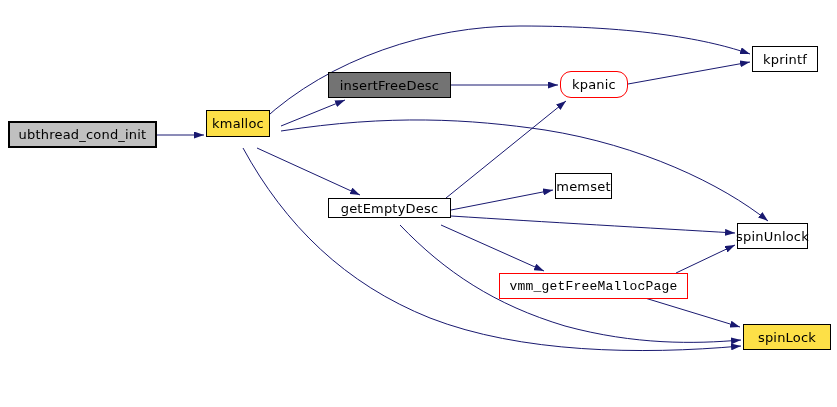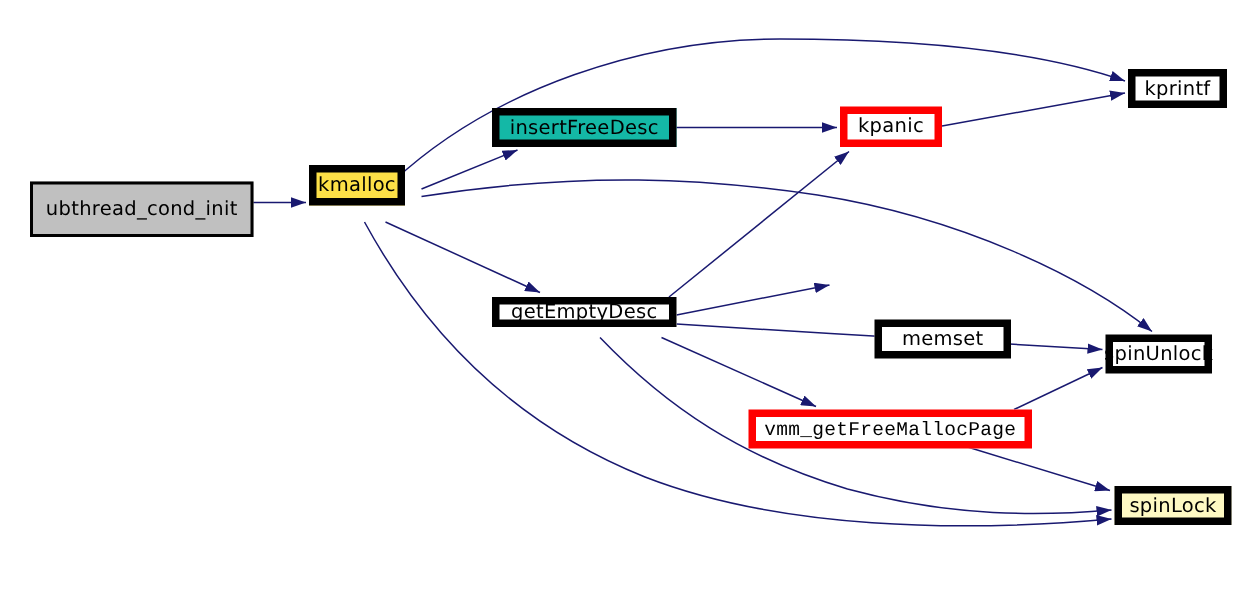--- a/index.html
+++ b/index.html
@@ -9,21 +9,21 @@
     background:#ffffff;
     font-family:"DejaVu Sans","Liberation Sans",sans-serif;
     overflow:hidden;
   }
   #edges-svg{position:absolute;left:0;top:0;width:837px;height:407px;}
   .node{
     position:absolute;
     display:flex;align-items:center;justify-content:center;
     box-sizing:border-box;
     background:#ffffff;
-    border:5px solid #c4b5fd;
+    border:1px solid #c4b5fd;
     font-size:13px;
     color:#000000;
     letter-spacing:0.2px;
     white-space:nowrap;
     cursor:pointer;
   }
   .node.root{
     border-width:2px;
     cursor:default;
   }
@@ -51,44 +51,44 @@
         <path d="M446,198 L566,101" class="edge" stroke="#191970" marker-end="url(#arrow)"></path>
         <path d="M451,210 L553,190" class="edge" stroke="#191970" marker-end="url(#arrow)"></path>
         <path d="M451,216 C545,222 650,228 735,233" class="edge" stroke="#191970" marker-end="url(#arrow)"></path>
         <path d="M441,225 L544,271" class="edge" stroke="#191970" marker-end="url(#arrow)"></path>
         <path d="M400,225 C445,272 495,305 565,326 C635,345 695,344 741,340" class="edge" stroke="#191970" marker-end="url(#arrow)"></path>
         <path d="M676,273 L735,245" class="edge" stroke="#191970" marker-end="url(#arrow)"></path>
         <path d="M645,298 L740,327" class="edge" stroke="#191970" marker-end="url(#arrow)"></path>
       </g>
   </svg>
   <div id="node-layer">
-      <div class="node root" style="left: 20px; top: 121px; width: 149px; height: 37px; background: rgb(192, 192, 192); border-color: rgb(0, 0, 0);">
+      <div class="node root" style="left: 8px; top: 121px; width: 149px; height: 27px; background: rgb(192, 192, 192); border-color: rgb(0, 0, 0);">
         <span>ubthread_cond_init</span>
       </div>
       <div class="node" style="left: 206px; top: 110px; width: 64px; height: 27px; background: #fde047; border-color: rgb(0, 0, 0);">
         <span>kmalloc</span>
       </div>
-      <div class="node" style="left: 328px; top: 72px; width: 123px; height: 26px; background: #14b8a6; border-color: rgb(0, 0, 0);">
+      <div class="node" style="left: 328px; top: 72px; width: 123px; height: 26px; background: #737373; border-color: rgb(0, 0, 0);">
         <span>insertFreeDesc</span>
       </div>
-      <div class="node" style="left: 560px; top: 71px; width: 68px; height: 27px; background: rgb(255, 255, 255); border-color: rgb(255, 0, 0);">
+      <div class="node" style="left: 560px; top: 71px; width: 68px; height: 27px; background: rgb(255, 255, 255); border-color: rgb(255, 0, 0); border-radius: 11px;">
         <span>kpanic</span>
       </div>
       <div class="node" style="left: 752px; top: 46px; width: 66px; height: 26px; background: rgb(255, 255, 255); border-color: rgb(0, 0, 0);">
         <span>kprintf</span>
       </div>
       <div class="node" style="left: 328px; top: 198px; width: 123px; height: 20px; background: rgb(255, 255, 255); border-color: rgb(0, 0, 0);">
         <span>getEmptyDesc</span>
       </div>
-      <div class="node" style="left: 583px; top: 173px; width: 91px; height: 26px; background: rgb(255, 255, 255); border-color: rgb(0, 0, 0); margin-top: 40px;">
+      <div class="node" style="left: 555px; top: 173px; width: 57px; height: 26px; background: rgb(255, 255, 255); border-color: rgb(0, 0, 0);">
         <span>memset</span>
       </div>
       <div class="node" style="left: 737px; top: 223px; width: 71px; height: 26px; background: rgb(255, 255, 255); border-color: rgb(0, 0, 0);">
         <span>spinUnlock</span>
       </div>
       <div class="node" style="left: 499px; top: 273px; width: 189px; height: 26px; background: rgb(255, 255, 255); border-color: rgb(255, 0, 0); font-family: Liberation Mono, monospace;">
         <span>vmm_getFreeMallocPage</span>
       </div>
-      <div class="node" style="left: 743px; top: 324px; width: 78px; height: 26px; background: #fef9c3; border-color: rgb(0, 0, 0);">
+      <div class="node" style="left: 743px; top: 324px; width: 88px; height: 26px; background: #fde047; border-color: rgb(0, 0, 0);">
         <span>spinLock</span>
       </div>
     </div>
 </div>
 
 </body></html>

